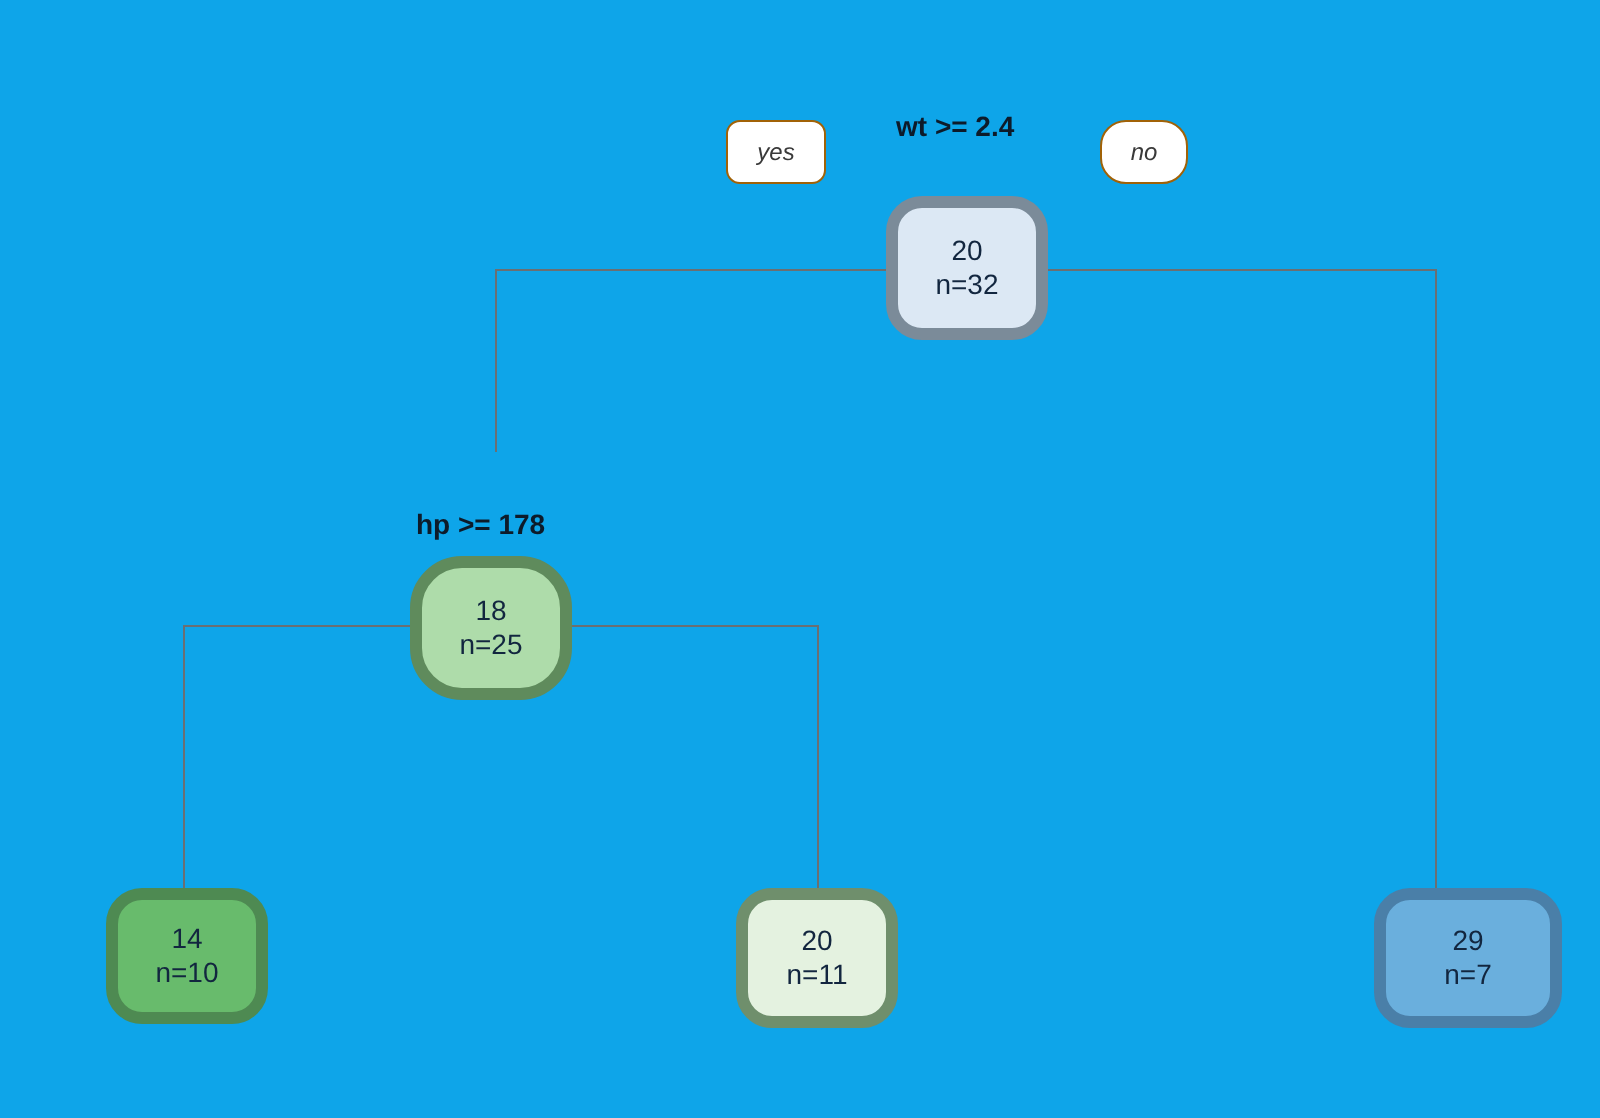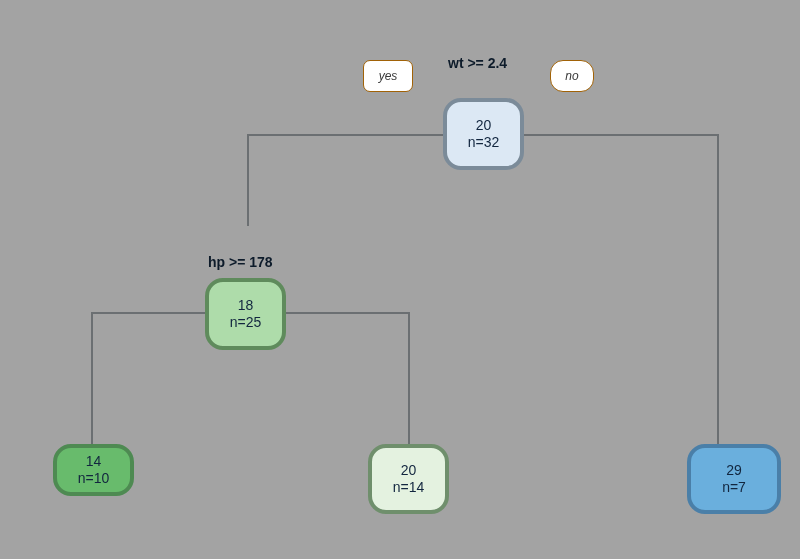--- a/index.html
+++ b/index.html
@@ -8,41 +8,41 @@
     padding: 0;
     background: #ffffff;
   }
   body {
     font-family: "Liberation Sans", sans-serif;
   }
   #canvas {
     position: relative;
     width: 800px;
     height: 559px;
-    background: #a3a3a3;
+    background: #0ea5e9;
     overflow: hidden;
   }
   svg.edges {
     position: absolute;
     left: 0;
     top: 0;
     width: 800px;
     height: 559px;
     pointer-events: none;
   }
   .edge-line {
     stroke: #6b6f72;
     stroke-width: 1.2;
     fill: none;
     shape-rendering: crispEdges;
   }
   .node {
     position: absolute;
     box-sizing: border-box;
-    border: 4px solid #15803d;
+    border: 6px solid #15803d;
     border-radius: 18px;
     display: flex;
     flex-direction: column;
     align-items: center;
     justify-content: center;
     color: #12263f;
     font-size: 14px;
     line-height: 1.25;
     text-align: center;
   }
@@ -50,23 +50,24 @@
   .node .nval { display: block; }
   .node-root {
     left: 443px; top: 98px; width: 81px; height: 72px;
     background: #dce8f4;
     border-color: #7b8b99;
   }
   .node-split2 {
     left: 205px; top: 278px; width: 81px; height: 72px;
     background: #aedcaa;
     border-color: #5f8b5c;
+    border-radius: 26px;
   }
   .node-leaf-left {
-    left: 53px; top: 444px; width: 81px; height: 52px;
+    left: 53px; top: 444px; width: 81px; height: 68px;
     background: #68bb6c;
     border-color: #4e8a52;
   }
   .node-leaf-mid {
     left: 368px; top: 444px; width: 81px; height: 70px;
     background: #e4f2e0;
     border-color: #6f8f6c;
   }
   .node-leaf-right {
     left: 687px; top: 444px; width: 94px; height: 70px;
@@ -134,21 +135,21 @@
     <span class="nval">n=25</span>
   </div>
 
   <div class="node node-leaf-left">
     <span class="val">14</span>
     <span class="nval">n=10</span>
   </div>
 
   <div class="node node-leaf-mid">
     <span class="val">20</span>
-    <span class="nval">n=14</span>
+    <span class="nval">n=11</span>
   </div>
 
   <div class="node node-leaf-right">
     <span class="val">29</span>
     <span class="nval">n=7</span>
   </div>
 
 </div>
 
 </body></html>

